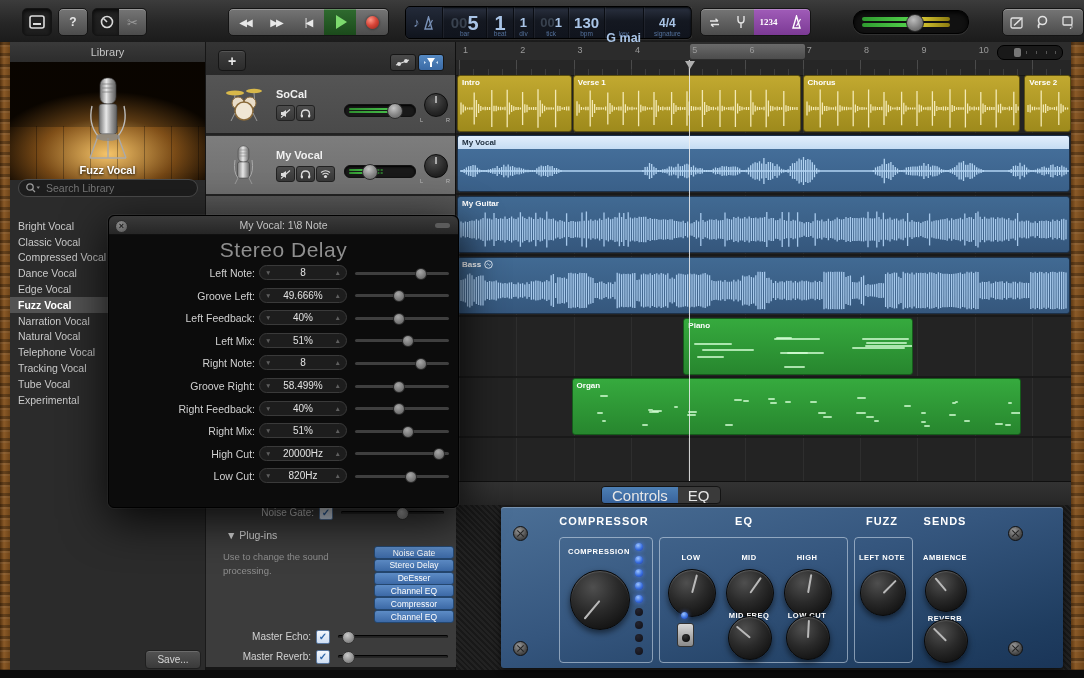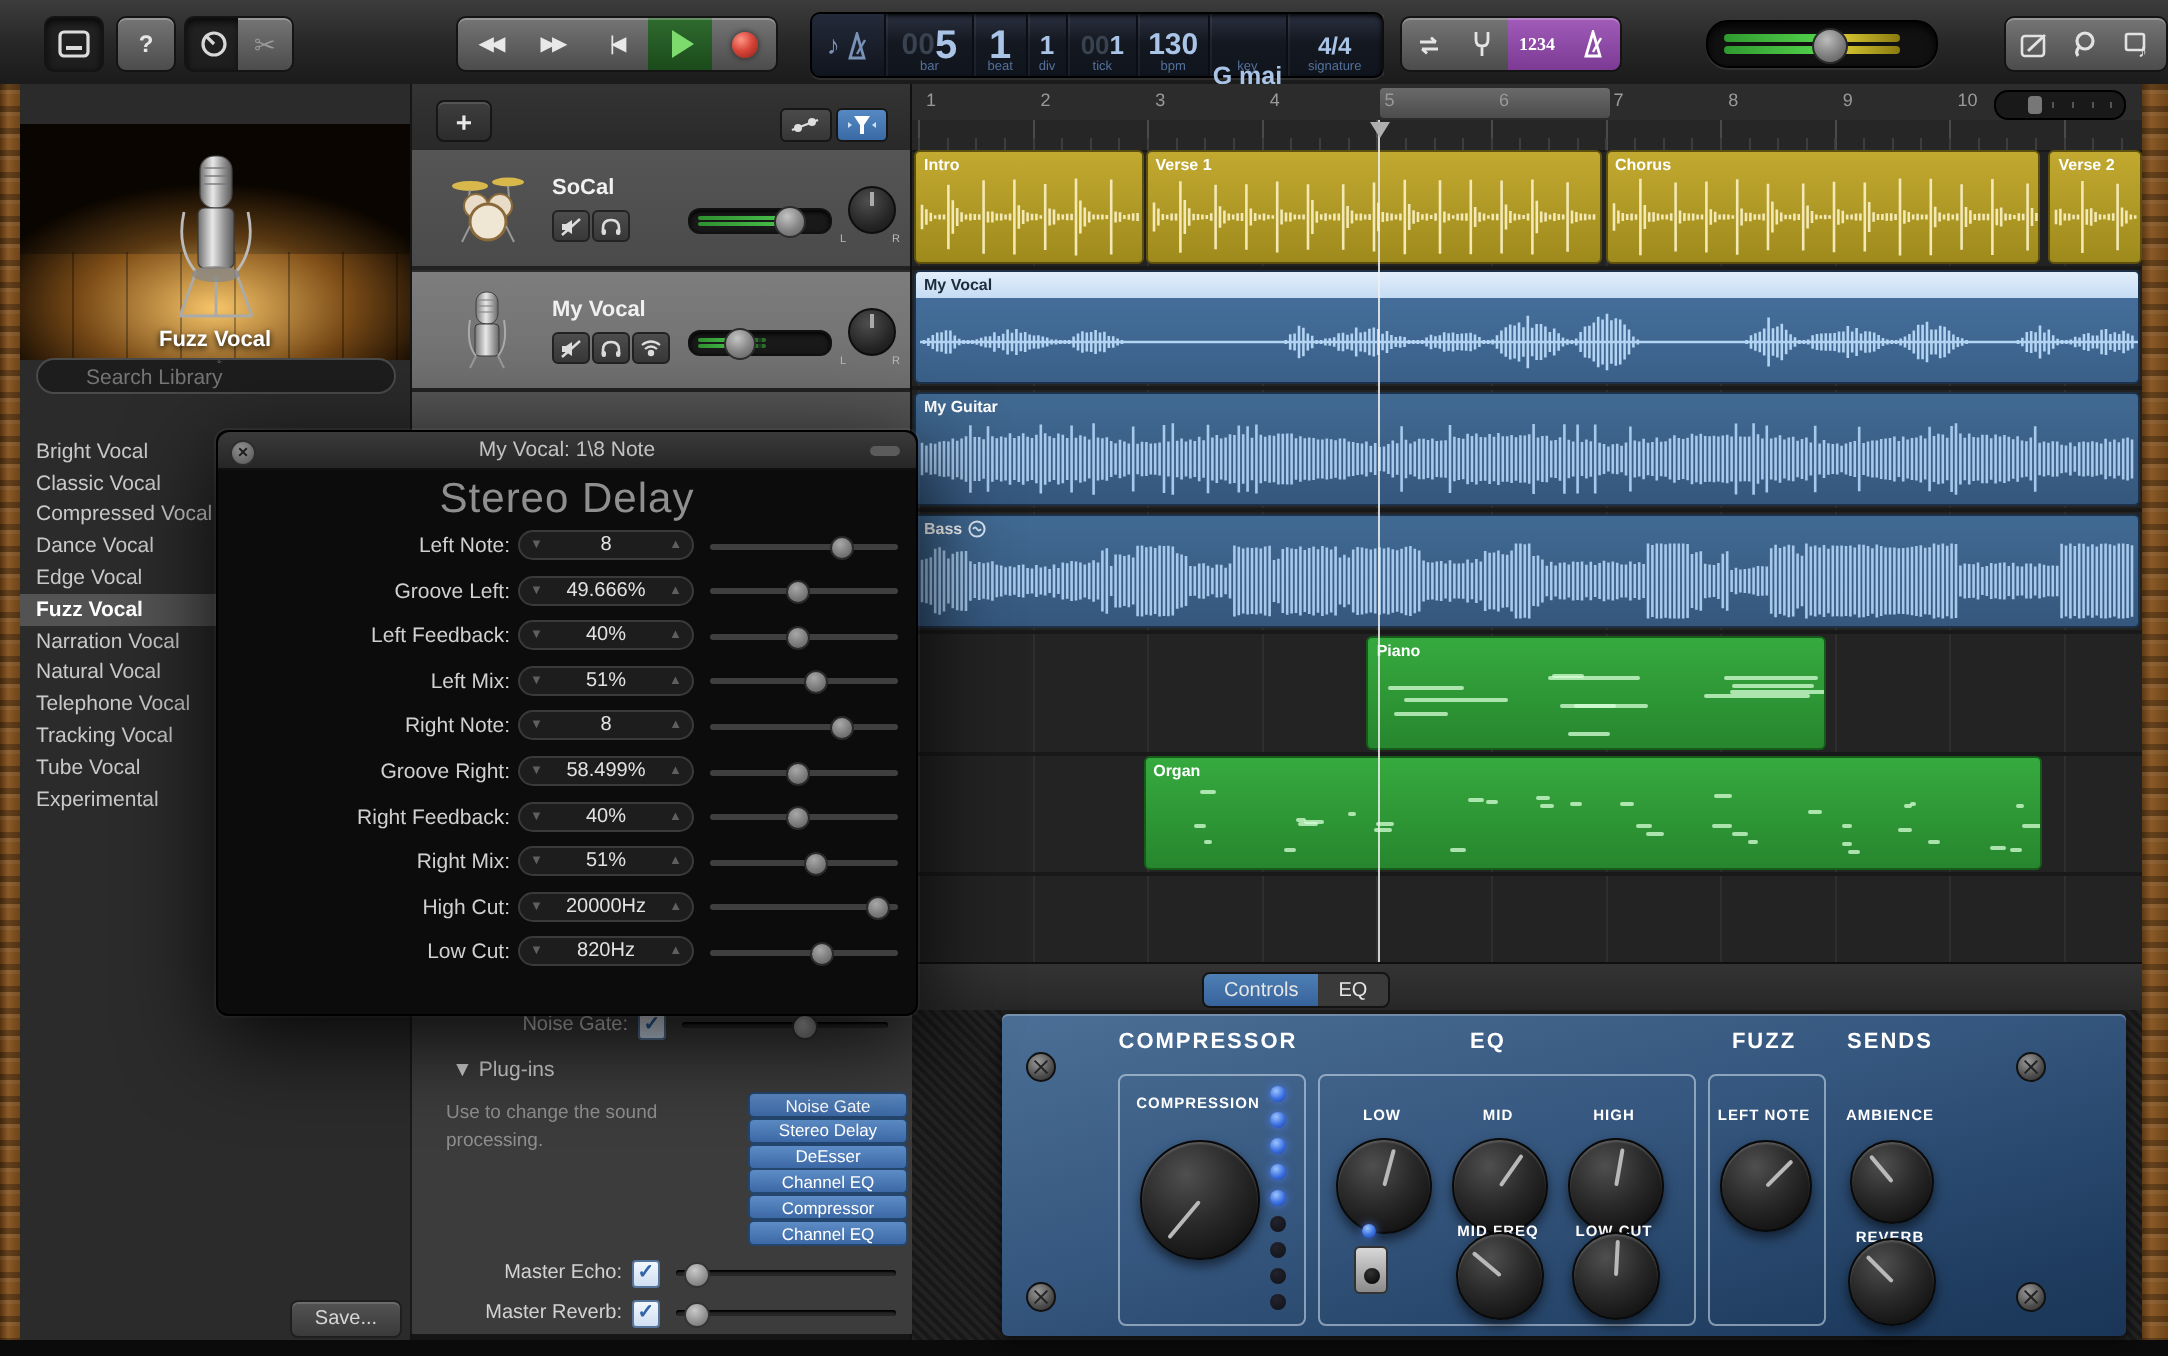--- a/index.html
+++ b/index.html
@@ -50,21 +50,21 @@
   .lib-header{left:0;top:0;width:100%;height:20px;background:linear-gradient(#3a3a3a,#2c2c2c);
     border-bottom:1px solid #1b1b1b;color:#c4c4c4;font-size:11px;display:flex;align-items:center;justify-content:center;}
   .lib-image{left:0;top:20px;width:195px;height:118px;overflow:hidden;
     background:radial-gradient(ellipse 150px 80px at 50% 78%,rgba(255,205,110,.95),rgba(160,100,30,.55) 45%,rgba(10,5,0,.96) 78%),
     linear-gradient(#050505 0 55%,#5a3611 55%,#3a2009);}
   .planks{position:absolute;left:0;top:64px;width:100%;height:54px;
     background:repeating-linear-gradient(90deg,transparent 0 26px,rgba(0,0,0,.5) 26px 27px);opacity:.6;}
   .lib-caption{position:absolute;left:0;bottom:4px;width:100%;text-align:center;color:#fff;
     font-size:11px;font-weight:bold;text-shadow:0 1px 3px #000;}
   .searchbox{left:8px;top:137px;width:178px;height:16px;border-radius:9px;background:#1d1d1d;
-    border:1px solid #4a4a4a;display:flex;align-items:center;flex-direction:column;}
+    border:1px solid #4a4a4a;display:flex;align-items:center;}
   .searchbox input{background:transparent;border:none;outline:none;color:#bbb;font-size:10.5px;width:130px;font-family:"Liberation Sans",sans-serif;}
   .cat-row{left:0;top:158px;width:100%;height:17px;background:#303030;border-bottom:1px solid #242424;
     color:#9a9a9a;font-size:10px;display:flex;align-items:center;padding-left:8px;box-sizing:border-box;}
   .cat-arrow{color:#777;font-size:8px;margin-left:8px;}
   .lib-list{left:0;top:176px;width:100%;}
   .lib-item{height:15.8px;display:flex;align-items:center;padding-left:8px;color:#c9c9c9;font-size:10.5px;}
   .lib-item.sel{background:#535353;color:#fff;font-weight:bold;}
   .save-btn{left:135px;top:608px;width:54px;height:17px;border-radius:4px;border:1px solid #1f1f1f;
     background:linear-gradient(#535353,#3a3a3a);color:#d6d6d6;font-size:10px;display:flex;align-items:center;justify-content:center;
     box-shadow:inset 0 1px 0 rgba(255,255,255,.15);}
@@ -125,21 +125,21 @@
     border-left:5px solid transparent;border-right:5px solid transparent;border-top:8px solid #aeaeae;}
   .zoomslider{position:absolute;right:8px;top:3px;width:64px;height:13px;border-radius:7px;background:#191919;border:1px solid #000;}
   .zoomslider i{position:absolute;top:5px;width:1px;height:3px;background:#555;}
   .zoomthumb{position:absolute;left:16px;top:2px;width:7px;height:9px;background:#777;border-radius:2px;}
 
   
   .tabbar{left:455px;top:481px;width:615px;height:24px;background:linear-gradient(#333,#272727);
     border-top:1px solid #101010;border-left:1px solid #101010;}
   .tabgroup{position:absolute;left:145px;top:4px;height:16px;border:1px solid #141414;border-radius:4px;
     background:#3a3a3a;display:flex;overflow:hidden;}
-  .tab{padding:0 10px;font-size:10px;color:#e6e6e6;display:flex;align-items:center;}
+  .tab{padding:0 10px;font-size:15px;color:#e6e6e6;display:flex;align-items:center;}
   .tab.on{background:linear-gradient(#4d7fb4,#38639c);}
   .rack{left:455px;top:505px;width:615px;height:165px;background:#1e1e1e;border-left:1px solid #101010;}
   .rack-texture{position:absolute;top:0;height:165px;
     background:repeating-linear-gradient(45deg,#222 0 2px,#181818 2px 4px);}
   .bluepanel{position:absolute;left:45px;top:2px;width:562px;height:161px;border-radius:3px;
     background:linear-gradient(165deg,#4b6f96,#35567e 45%,#1f3d60 85%,#1a3558);
     box-shadow:inset 0 1px 0 rgba(255,255,255,.25),0 2px 6px rgba(0,0,0,.6);}
   .sc-title{position:absolute;transform:translateX(-50%);color:#fff;font-size:11px;font-weight:bold;letter-spacing:1px;top:8px;}
   .sc-box{position:absolute;border:1px solid rgba(215,228,240,.55);border-radius:4px;}
   .knob{position:absolute;border-radius:50%;
@@ -322,20 +322,23 @@
         <text x="7" y="12.5" font-size="9" fill="#e2e2e2">♪</text>
       </svg>
     </div>
   </div>
 
   <div class="abs wood" style="left:0;width:10px;"></div>
   <div class="abs wood" style="left:1070px;width:14px;"></div>
   <div class="abs bottombar"></div>
 
   <div class="abs library">
+    <div class="abs lib-header">
+        <span>Library</span>
+      </div>
     <div class="abs lib-image">
       <div class="planks"></div>
       <svg width="56" height="86" viewBox="0 0 56 86" style="position:absolute;left:70px;top:14px;">
         <defs>
           <linearGradient id="mg" x1="0" x2="1">
               <stop offset="0" stop-color="#6e6e6e"></stop>
               <stop offset=".4" stop-color="#e8e8e8"></stop>
               <stop offset=".7" stop-color="#9a9a9a"></stop>
               <stop offset="1" stop-color="#5a5a5a"></stop>
             </linearGradient>

